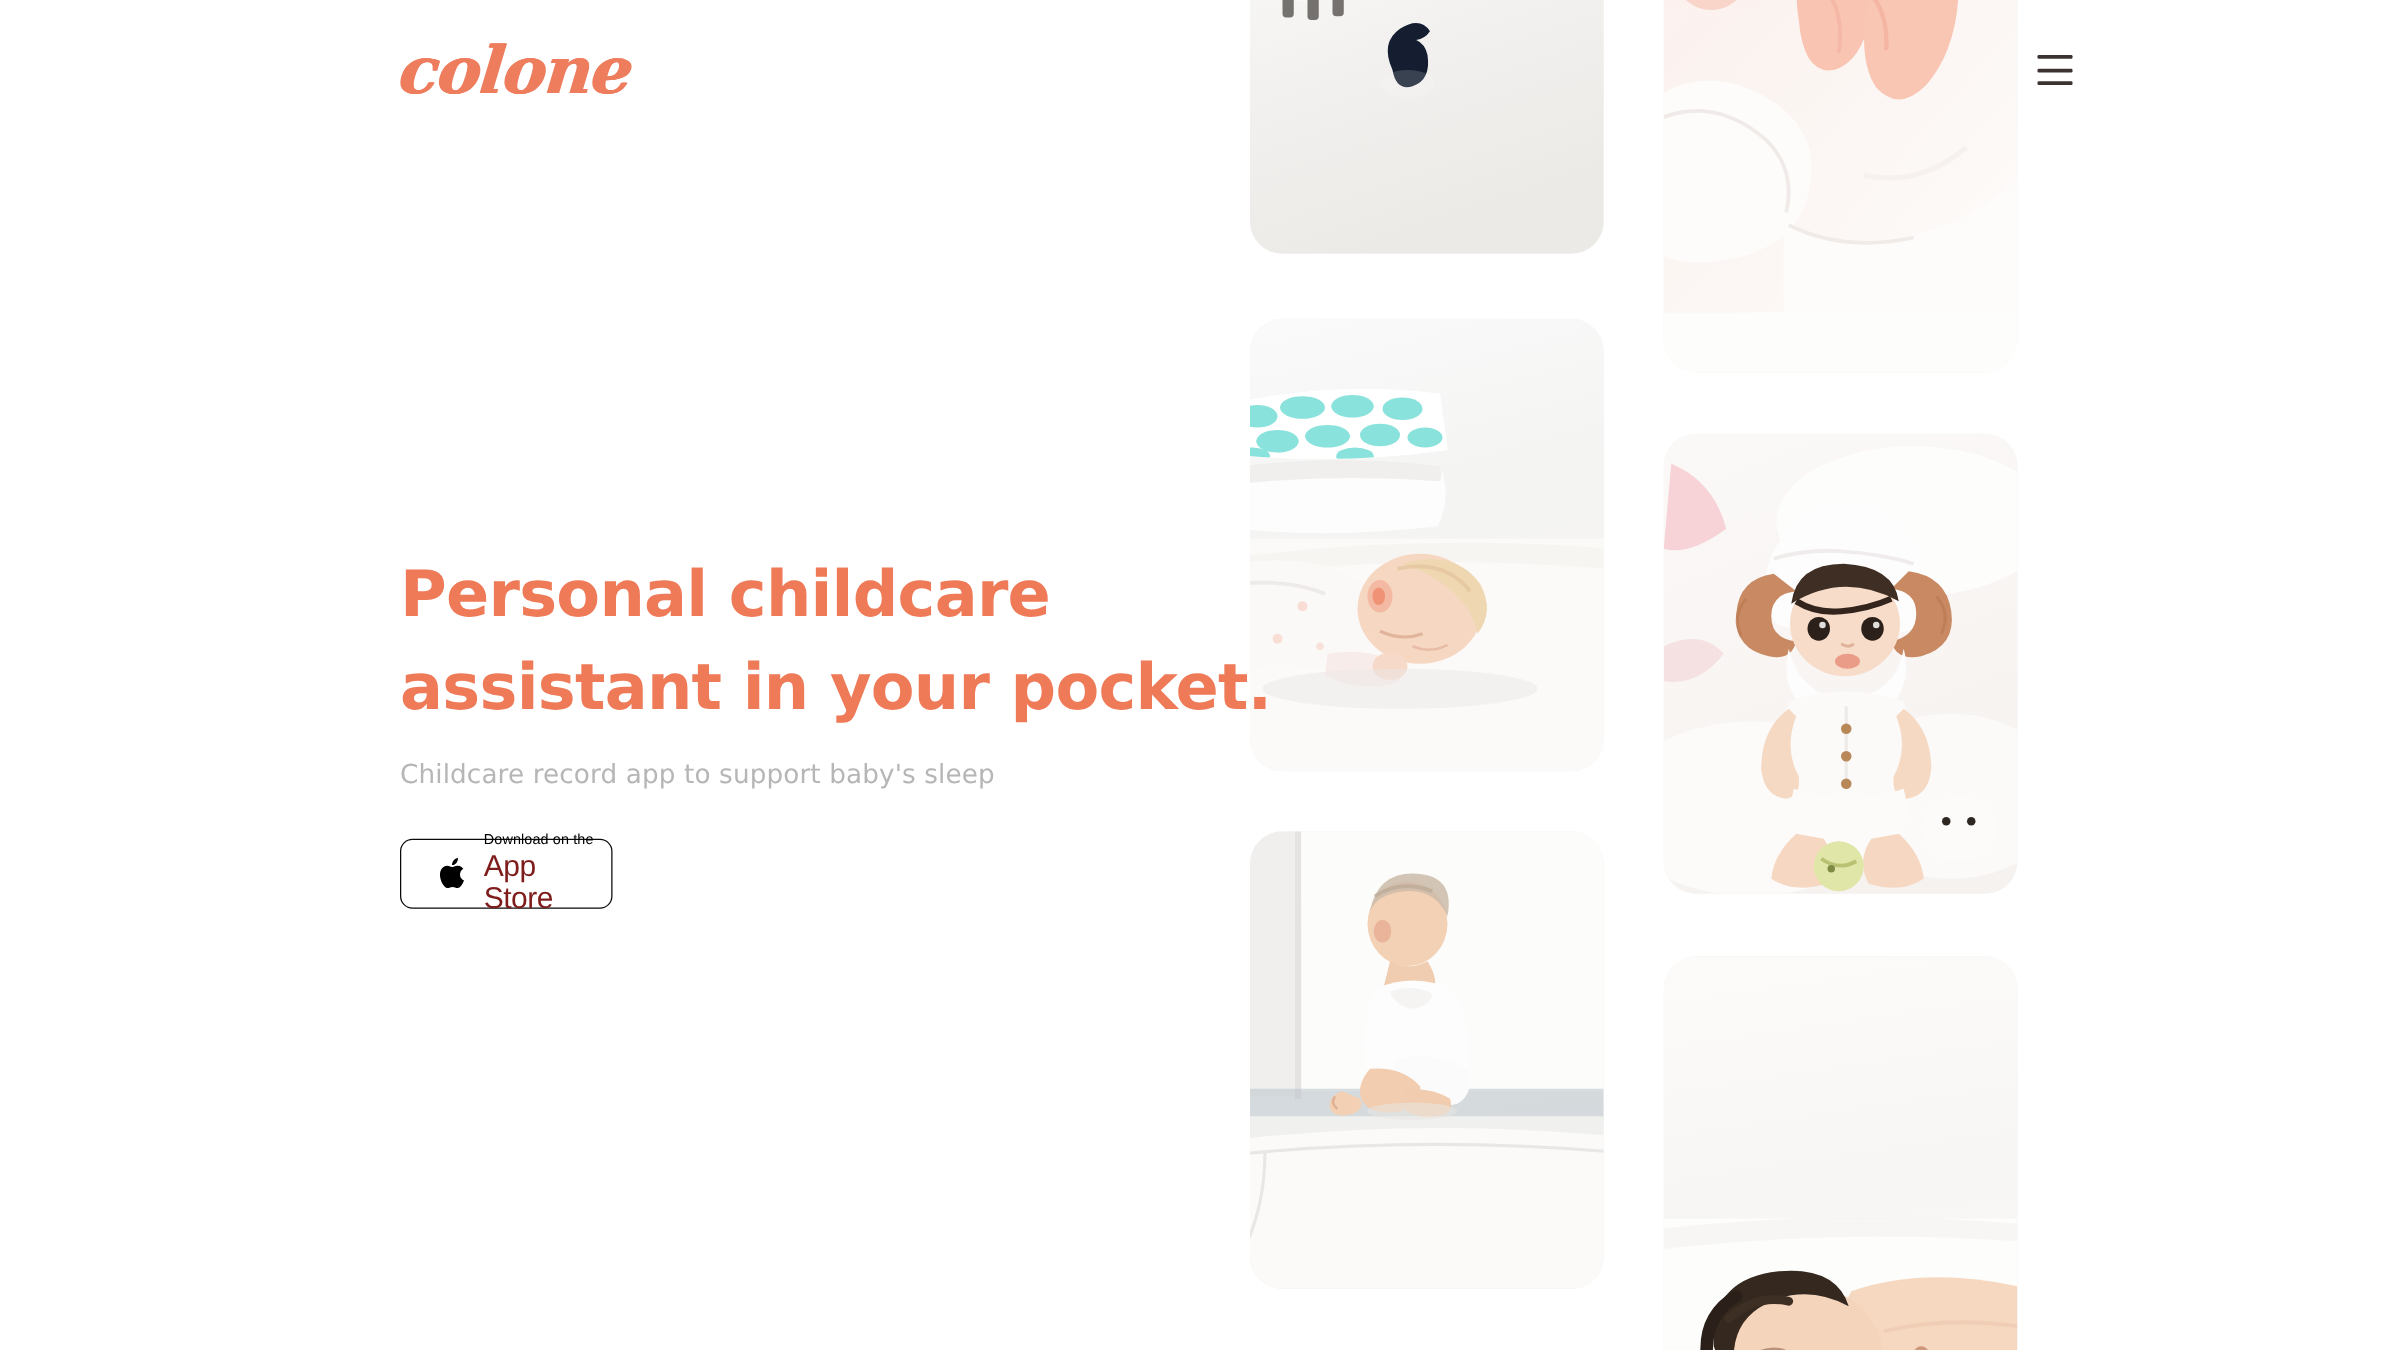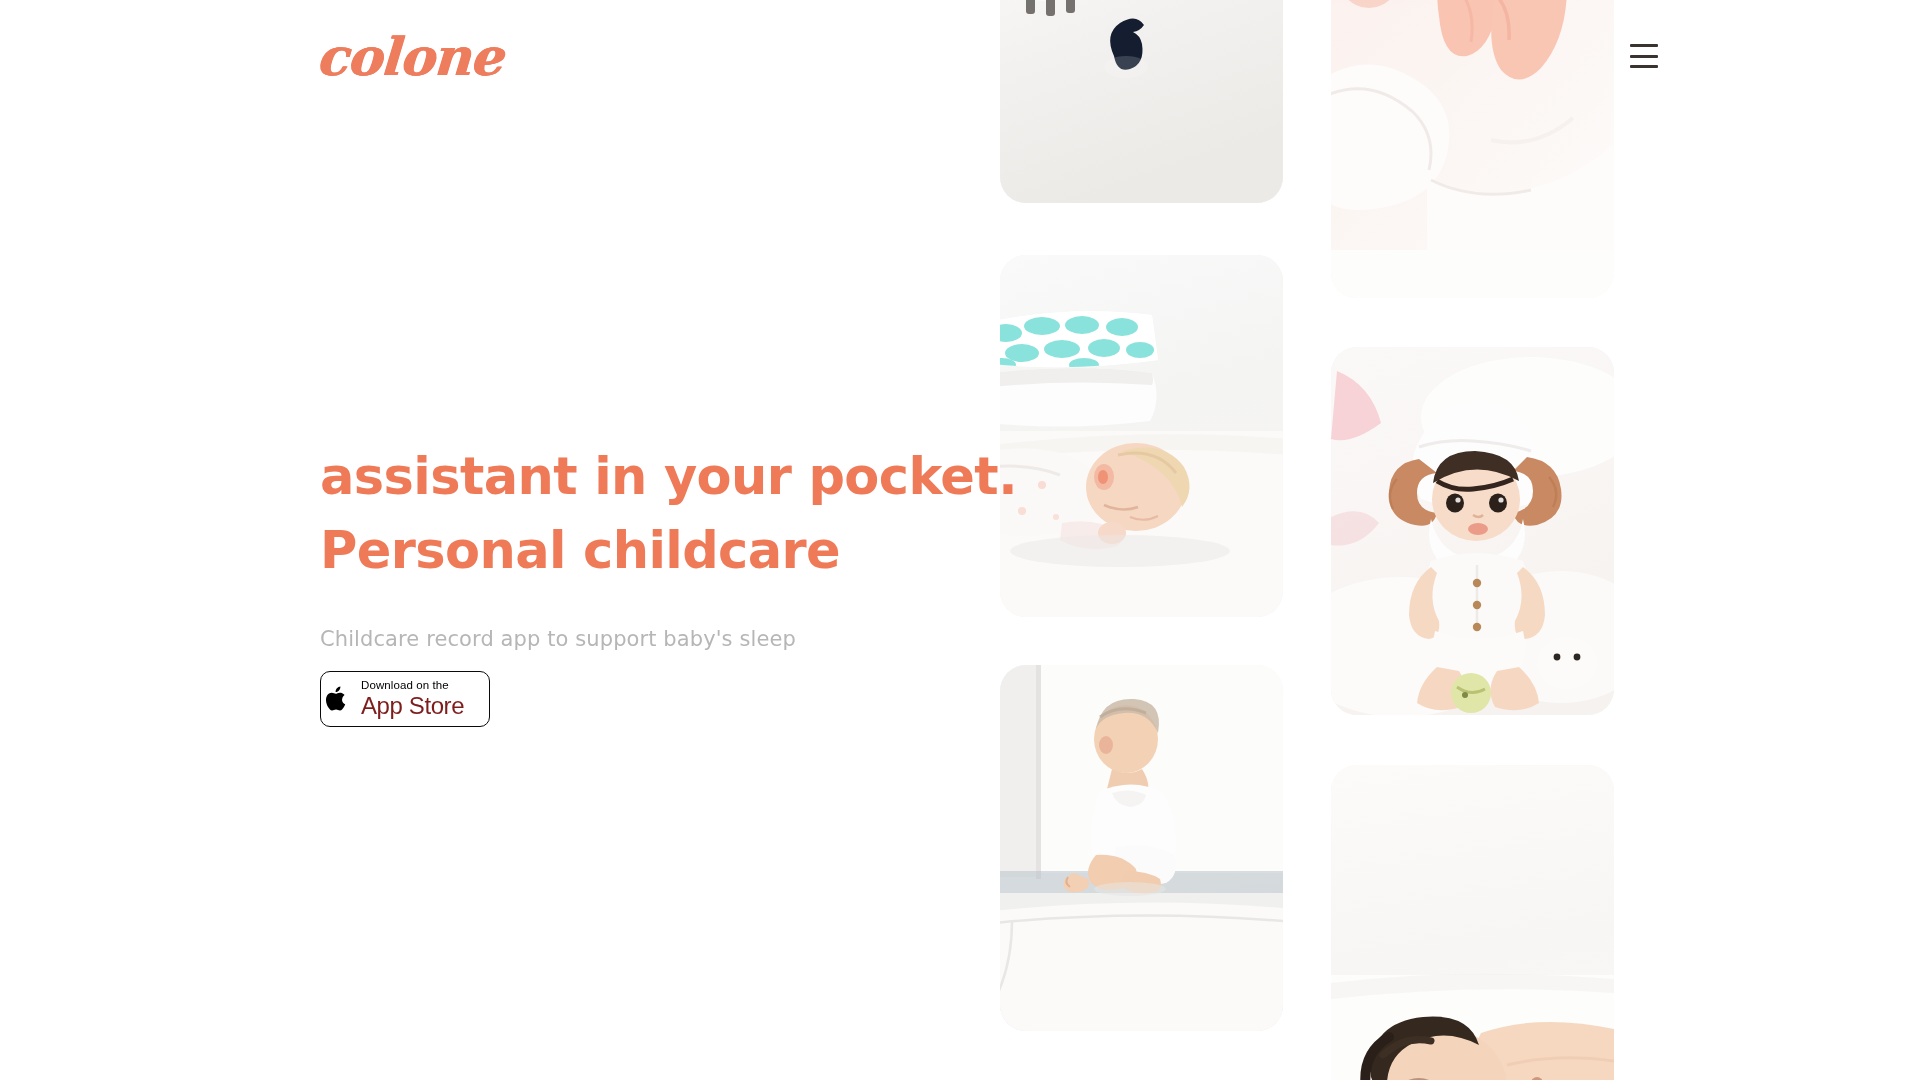--- a/index.html
+++ b/index.html
@@ -29,37 +29,37 @@
   .headline {
     font-family:"DejaVu Sans", sans-serif;
     font-weight:700;
     font-size:51px;
     line-height:74px;
     color:#EF7A58;
     letter-spacing:-0.6px;
     white-space:nowrap;
   }
   .subtitle {
-    margin-top:37px;
+    margin-top:17px;
     font-family:"DejaVu Sans", sans-serif;
     font-size:21px;
     line-height:28px;
     color:#B6B6B6;
     letter-spacing:0.1px;
   }
 
   
   .badge {
     position:absolute; left:320px; top:671px;
     width:170px; height:56px;
     border:1.6px solid #0a0a0a;
     border-radius:10px;
     background:#fff;
     display:flex; align-items:center;
-    padding-left:4px;
+    padding-left:30px;
     gap:11px;
     cursor:pointer;
   }
   .badge-apple { width:25px; height:30px; flex:0 0 25px; display:block; }
   .badge-txt { display:flex; flex-direction:column; justify-content:center; line-height:1; }
   .badge-small {
     font-family:"Liberation Sans", sans-serif;
     font-size:11.5px; color:#000;
     letter-spacing:0.1px; margin-bottom:2px;
   }
@@ -384,22 +384,22 @@
   <div class="hamburger" role="button" aria-label="Menu">
     <span></span>
     <span></span>
     <span></span>
   </div>
 
   <div class="logo">colone</div>
 
   <div class="hero">
     <h1>
+      <div class="headline">Personal childcare</div>
       <div class="headline">assistant in your pocket.</div>
-      <div class="headline">Personal childcare</div>
     </h1>
     <p class="subtitle">Childcare record app to support baby's sleep</p>
   </div>
 
   <a class="badge">
     <svg class="badge-apple" viewBox="0 0 24 29">
       <path d="M16.4 15.2c0-3 2.4-4.4 2.5-4.5-1.4-2-3.5-2.3-4.2-2.3-1.8-.2-3.5 1-4.4 1-0.9 0-2.3-1-3.8-1-1.9 0-3.7 1.1-4.7 2.9-2 3.5-.5 8.7 1.4 11.5 1 1.4 2.1 2.9 3.6 2.8 1.5-.1 2-.9 3.8-.9 1.7 0 2.2.9 3.8.9 1.6 0 2.6-1.4 3.5-2.8 1.1-1.6 1.6-3.1 1.6-3.2-.1 0-3.1-1.2-3.1-4.4z" fill="#000"></path>
       <path d="M13.6 6.1c.8-1 1.3-2.3 1.2-3.7-1.2.1-2.6.8-3.4 1.8-.7.9-1.4 2.3-1.2 3.6 1.3.1 2.6-.7 3.4-1.7z" fill="#000"></path>
     </svg>
     <span class="badge-txt">

